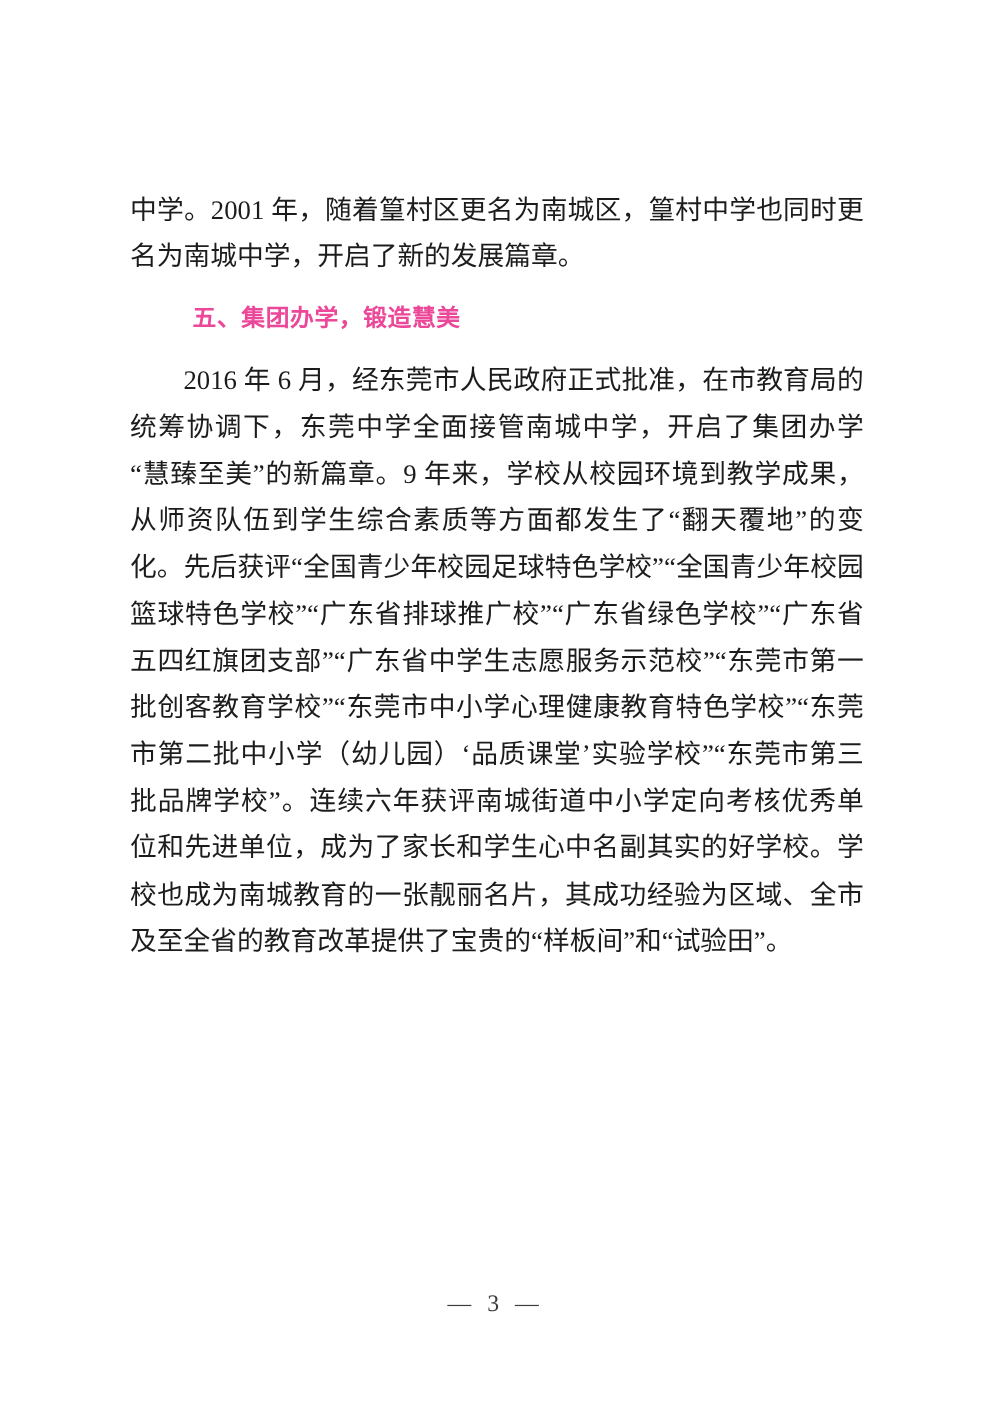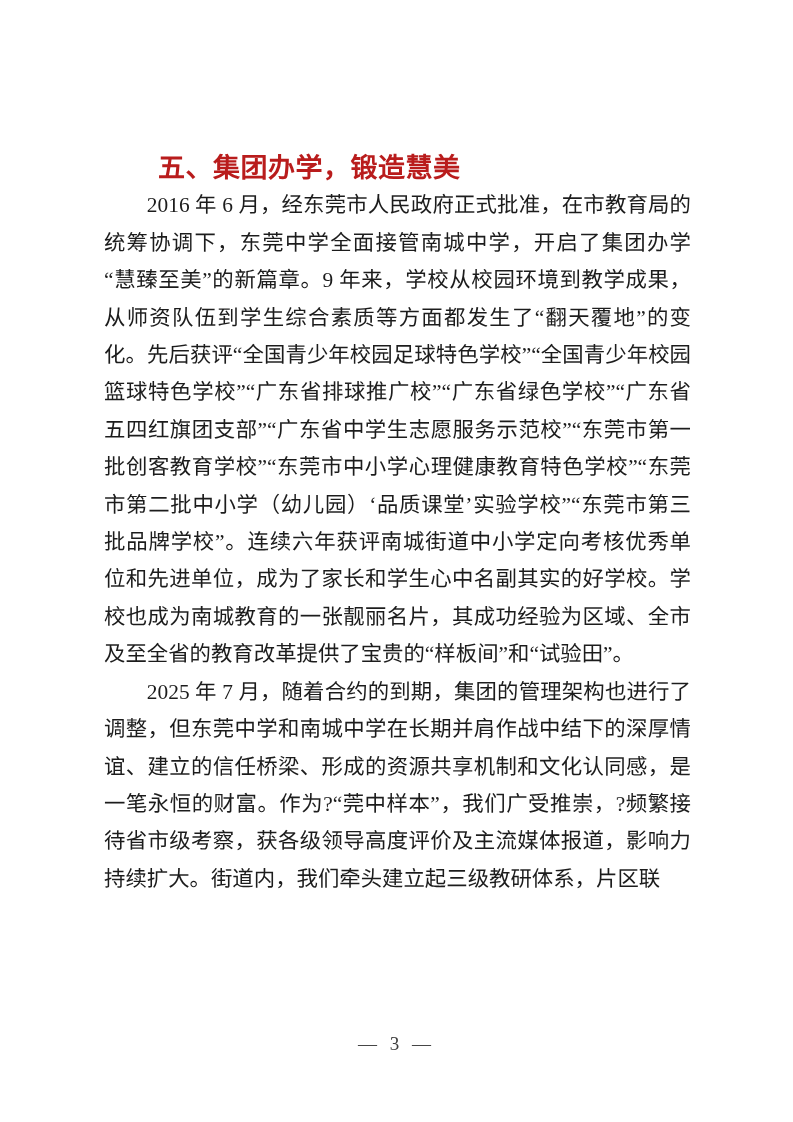--- a/index.html
+++ b/index.html
@@ -29,44 +29,44 @@
   .para {
     margin: 0;
     padding: 0;
     text-indent: 2em;
     font-weight: 400;
   }
   .para.no-indent {
     text-indent: 0;
   }
   .heading {
-    margin: 0;
+    margin: 12px;
     padding: 0;
-    font-size: 27px;
+    font-size: 19px;
     line-height: 37.4px;
     text-indent: 2em;
     font-weight: 700;
-    color: #b91c1c;
+    color: #ec4899;
     letter-spacing: 0.5px;
   }
   .page-number {
     position: absolute;
     top: 1032px;
     left: 0;
     right: 0;
     text-align: center;
     font-size: 19px;
     line-height: 24px;
     color: #3d3d3d;
     letter-spacing: 4px;
   }
 </style>
 </head>
 <body>
 
 <div class="page">
   <div class="content">
+    <p class="para no-indent">中学。2001 年，随着篁村区更名为南城区，篁村中学也同时更名为南城中学，开启了新的发展篇章。</p>
     <h2 class="heading">五、集团办学，锻造慧美</h2>
     <p class="para">2016 年 6 月，经东莞市人民政府正式批准，在市教育局的统筹协调下，东莞中学全面接管南城中学，开启了集团办学“慧臻至美”的新篇章。9 年来，学校从校园环境到教学成果，从师资队伍到学生综合素质等方面都发生了“翻天覆地”的变化。先后获评“全国青少年校园足球特色学校”“全国青少年校园篮球特色学校”“广东省排球推广校”“广东省绿色学校”“广东省五四红旗团支部”“广东省中学生志愿服务示范校”“东莞市第一批创客教育学校”“东莞市中小学心理健康教育特色学校”“东莞市第二批中小学（幼儿园）‘品质课堂’实验学校”“东莞市第三批品牌学校”。连续六年获评南城街道中小学定向考核优秀单位和先进单位，成为了家长和学生心中名副其实的好学校。学校也成为南城教育的一张靓丽名片，其成功经验为区域、全市及至全省的教育改革提供了宝贵的“样板间”和“试验田”。</p>
-    <p class="para">2025 年 7 月，随着合约的到期，集团的管理架构也进行了调整，但东莞中学和南城中学在长期并肩作战中结下的深厚情谊、建立的信任桥梁、形成的资源共享机制和文化认同感，是一笔永恒的财富。作为?“莞中样本”，我们广受推崇，?频繁接待省市级考察，获各级领导高度评价及主流媒体报道，影响力持续扩大。街道内，我们牵头建立起三级教研体系，片区联</p>
   </div>
   <div class="page-number">— 3 —</div>
 </div>
 
 </body></html>

